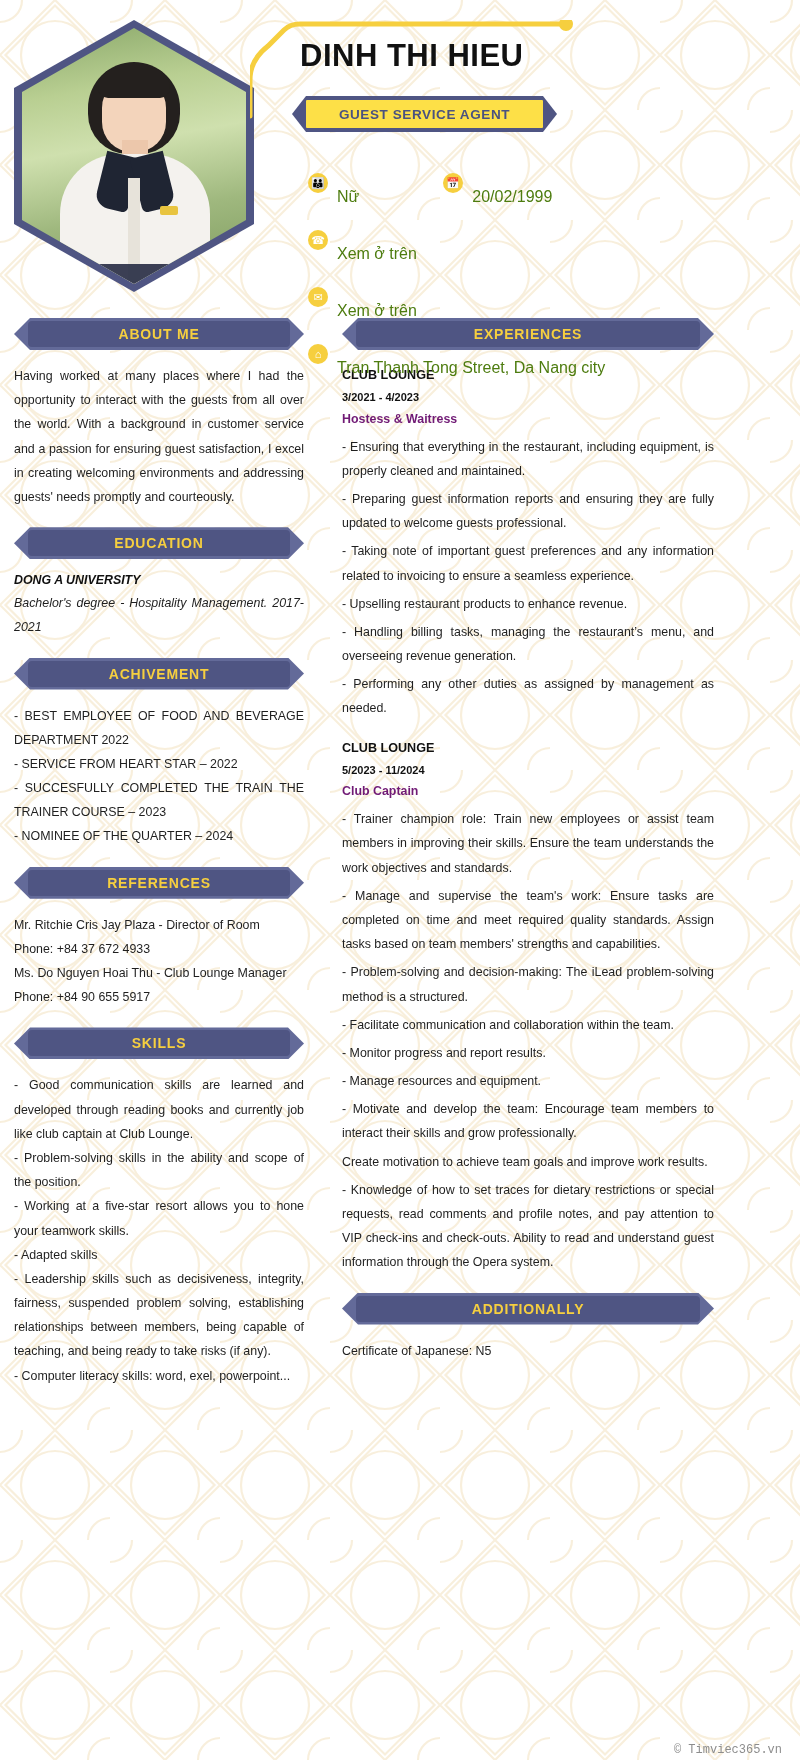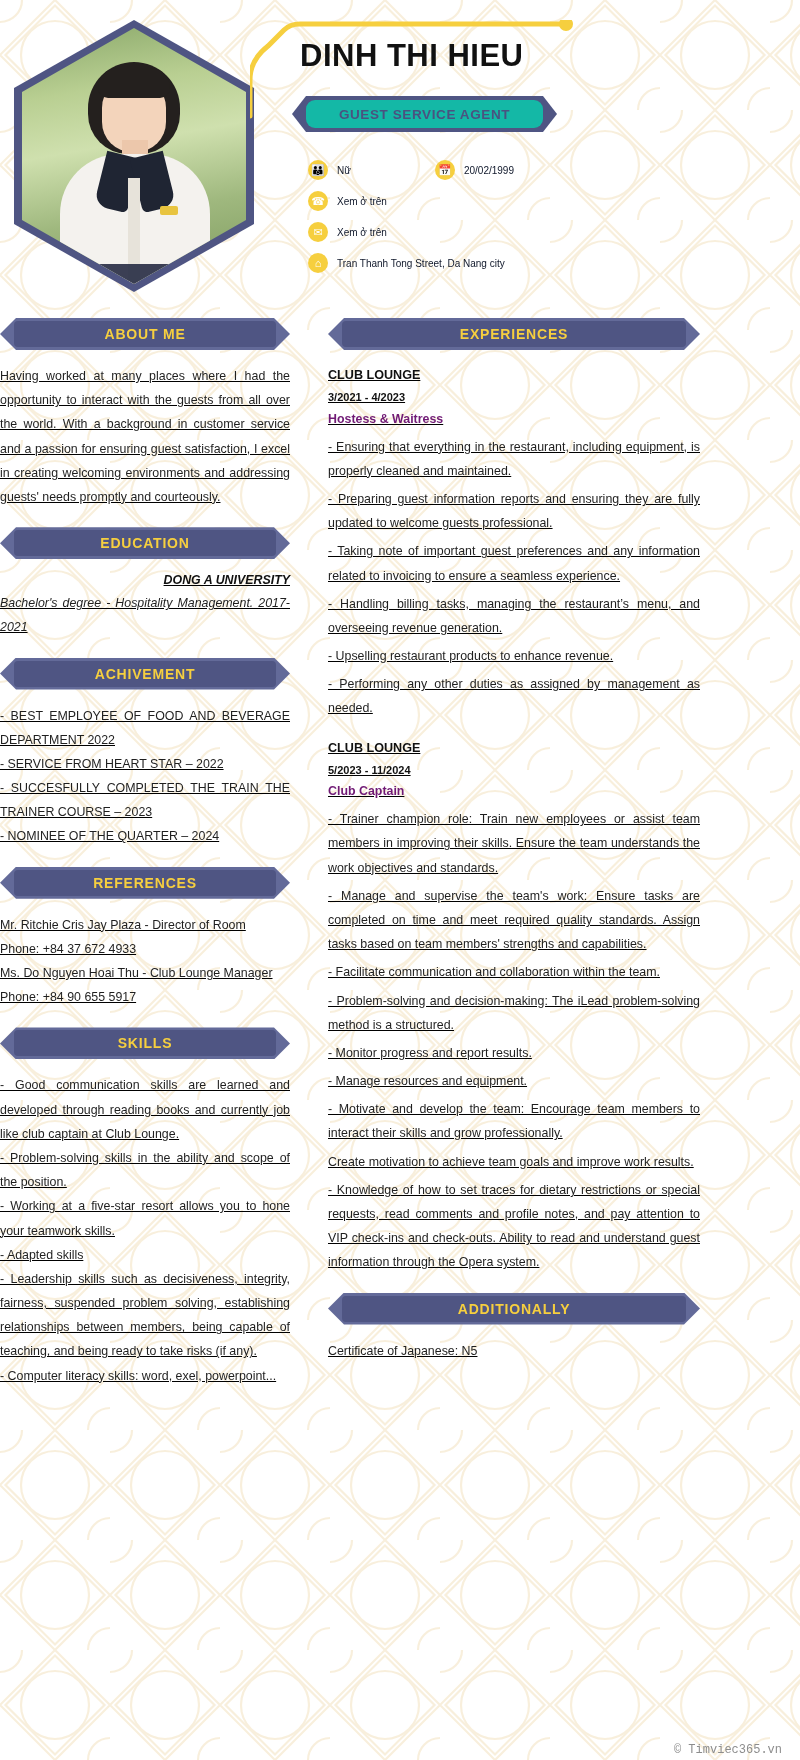--- a/index.html
+++ b/index.html
@@ -66,42 +66,42 @@
     position: absolute; left: 292px; top: 96px;
     width: 265px; height: 36px;
   }
   .role-ribbon .rr-back {
     position: absolute; inset: 0;
     background: #4f5583;
     clip-path: polygon(0% 50%, 14px 0%, calc(100% - 14px) 0%, 100% 50%, calc(100% - 14px) 100%, 14px 100%);
   }
   .role-ribbon .rr-front {
     position: absolute; left: 14px; right: 14px; top: 4px; bottom: 4px;
-    background: #14b8a6;
-    border-radius: 9px;
+    background: #fde047;
+    border-radius: 1px;
     display: flex; align-items: center; justify-content: center;
   }
   .role-ribbon .rr-text {
     font-size: 13.5px; font-weight: 700; color: #4a5280; letter-spacing: .6px;
   }
 
   .contact { position: absolute; left: 308px; top: 160px; width: 400px; }
   .c-row { display: flex; align-items: center; margin-bottom: 11px; }
   .c-ico {
     width: 20px; height: 20px; border-radius: 50%;
     background: #f6cf3f; color: #ffffff;
     display: inline-flex; align-items: center; justify-content: center;
     font-size: 11px; line-height: 1; margin-right: 9px; flex: 0 0 20px;
   }
-  .c-txt { font-size: 10px; color: #0f172a; }
+  .c-txt { font-size: 16px; color: #4d7c0f; margin-top: 28px; }
   .c-pair { display: flex; align-items: center; }
   .c-pair .c-second { margin-left: 84px; display: flex; align-items: center; }
 
   
-  .cols { display: flex; padding: 0 0; text-decoration: underline; }
+  .cols { display: flex; padding: 0 14px; }
   .col-left  { width: 300px; padding-right: 10px; }
   .col-right { width: 372px; margin-left: 28px; }
 
   
   .banner { position: relative; height: 32px; margin: 18px 0 14px 0; }
   .banner .b-back {
     position: absolute; left: 0; right: 0; top: 0; bottom: 0;
     background: #636a99;
     clip-path: polygon(0% 50%, 16px 0%, calc(100% - 16px) 0%, 100% 50%, calc(100% - 16px) 100%, 16px 100%);
   }
@@ -113,21 +113,21 @@
   .banner .b-text {
     color: #f6cf3f; font-size: 14px; font-weight: 700; letter-spacing: .8px;
   }
 
   
   .body-txt {
     font-size: 12.4px; line-height: 1.95; color: #1f1f1f;
     text-align: justify;
   }
   .body-txt.left-al { text-align: left; }
-  .edu-school { font-size: 12.4px; font-weight: 700; font-style: italic; text-align: right; color:#111; margin-bottom: 4px;}
+  .edu-school { font-size: 12.4px; font-weight: 700; font-style: italic; text-align: left; color:#111; margin-bottom: 4px;}
   .edu-line { font-size: 12.4px; font-style: italic; line-height: 1.95; text-align: justify; color:#1f1f1f;}
   .exp-company { font-size: 12.6px; font-weight: 700; color:#111; line-height: 1.85; }
   .exp-date { font-size: 11px; font-weight: 700; color:#111; line-height: 1.85; }
   .exp-title { font-size: 12.4px; font-weight: 700; color:#701a75; line-height: 1.85; margin-bottom: 4px;}
   .exp-block { margin-bottom: 16px; }
   .p-item { font-size: 12.4px; line-height: 1.95; color:#1f1f1f; text-align: justify; margin-bottom: 4px; }
 
   .footer {
     position: absolute; right: 18px; bottom: 3px;
     font-size: 12px; color: #8d8d8d;
@@ -277,33 +277,33 @@
             </div>
         </div>
 
         <div class="exp-block">
           <div class="exp-company">CLUB LOUNGE</div>
           <div class="exp-date">3/2021 - 4/2023</div>
           <div class="exp-title">Hostess &amp; Waitress</div>
           <div class="p-item">- Ensuring that everything in the restaurant, including equipment, is properly cleaned and maintained.</div>
           <div class="p-item"> - Preparing guest information reports and ensuring they are fully updated to welcome guests professional.</div>
           <div class="p-item">- Taking note of important guest preferences and any information related to invoicing to ensure a seamless experience.</div>
+          <div class="p-item">- Upselling restaurant products to enhance revenue.</div>
           <div class="p-item">- Handling billing tasks, managing the restaurant’s menu, and overseeing revenue generation.</div>
-          <div class="p-item">- Upselling restaurant products to enhance revenue.</div>
           <div class="p-item">- Performing any other duties as assigned by management as needed.</div>
         </div>
 
         <div class="exp-block">
           <div class="exp-company">CLUB LOUNGE</div>
           <div class="exp-date">5/2023 - 11/2024</div>
           <div class="exp-title">Club Captain</div>
           <div class="p-item">- Trainer champion role: Train new employees or assist team members in improving their skills. Ensure the team understands the work objectives and standards.</div>
           <div class="p-item">- Manage and supervise the team's work: Ensure tasks are completed on time and meet required quality standards. Assign tasks based on team members' strengths and capabilities.</div>
+          <div class="p-item">- Problem-solving and decision-making: The iLead problem-solving method is a structured.</div>
           <div class="p-item">- Facilitate communication and collaboration within the team.</div>
-          <div class="p-item">- Problem-solving and decision-making: The iLead problem-solving method is a structured.</div>
           <div class="p-item">- Monitor progress and report results.</div>
           <div class="p-item">- Manage resources and equipment.</div>
           <div class="p-item">- Motivate and develop the team: Encourage team members to interact their skills and grow professionally.</div>
           <div class="p-item">Create motivation to achieve team goals and improve work results.</div>
           <div class="p-item">- Knowledge of how to set traces for dietary restrictions or special requests, read comments and profile notes, and pay attention to VIP check-ins and check-outs. Ability to read and understand guest information through the Opera system.</div>
         </div>
 
         <div class="banner">
           <div class="b-back"></div>
           <div class="b-front">

